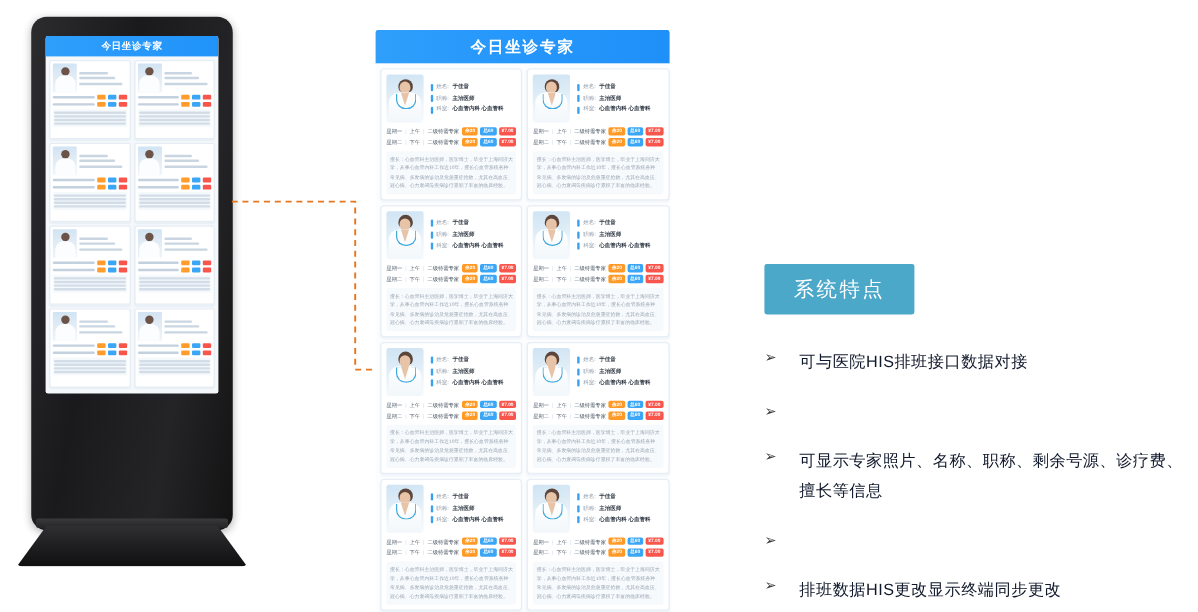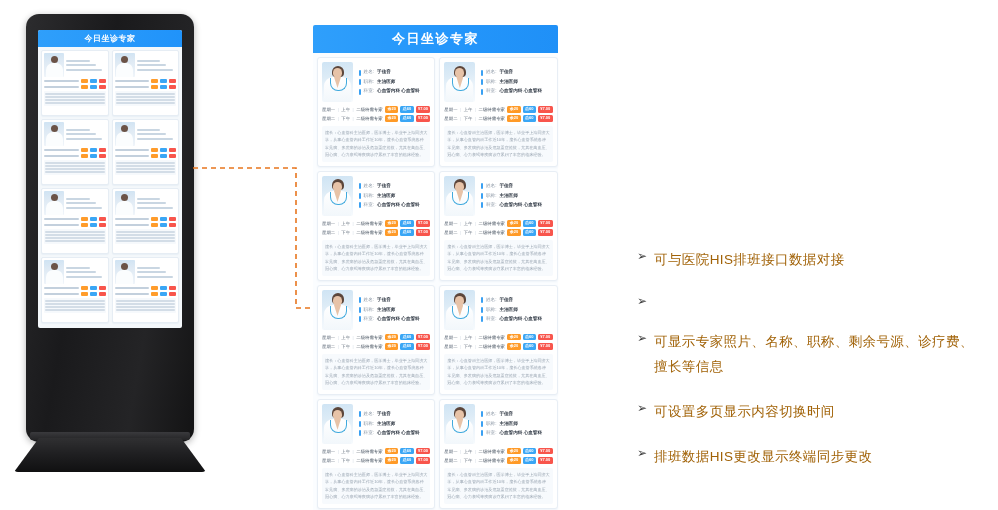--- a/index.html
+++ b/index.html
@@ -112,21 +112,21 @@
   
   #features{position:absolute;left:637px;top:220px;width:350px;}
   .feat-head{
     width:125px;height:42px;background:#4ba8c9;border-radius:2px;
     display:flex;align-items:center;justify-content:center;
   }
   .feat-head span{color:#fff;font-size:17px;letter-spacing:2px;}
   .feat-list{margin-top:28px;display:flex;flex-direction:column;gap:20px;}
   .feat-item{display:flex;gap:7px;align-items:flex-start;}
   .arrow{color:#3d3d3d;font-size:12px;line-height:1.45;flex:none;}
-  .feat-txt{color:#a16207;font-size:13.5px;line-height:1.85;letter-spacing:.4px;}
+  .feat-txt{color:#0f172a;font-size:13.5px;line-height:1.85;letter-spacing:.4px;margin-left:12px;}
 </style>
 </head>
 <body>
 
 <div id="kiosk">
   <div class="kiosk-body">
     <div class="kiosk-screen">
       <div class="mini-head">
         <span>今日坐诊专家</span>
       </div>
@@ -828,34 +828,36 @@
      </div>
           </div>
      <div class="desc">擅长：心血管科主治医师，医学博士，毕业于上海同济大学，从事心血管内科工作近10年，擅长心血管系统各种常见病、多发病的诊治及危急重症抢救，尤其在高血压、冠心病、心力衰竭等疾病诊疗累积了丰富的临床经验。</div>
         </div>
       </div>
   </div>
 
 </div>
 
 <div id="features">
+  <div class="feat-head">
+    <span>系统特点</span>
+  </div>
   <div class="feat-list" id="feat-list">
       <div class="feat-item">
         <span class="arrow">➢</span>
      <span class="feat-txt">可与医院HIS排班接口数据对接</span>
       </div>
       <div class="feat-item">
         <span class="arrow">➢</span>
       </div>
       <div class="feat-item">
         <span class="arrow">➢</span>
      <span class="feat-txt">可显示专家照片、名称、职称、剩余号源、诊疗费、擅长等信息</span>
       </div>
       <div class="feat-item">
         <span class="arrow">➢</span>
-     <span class="feat-txt">可设置多页显示内容切换时间</span>
       </div>
       <div class="feat-item">
         <span class="arrow">➢</span>
      <span class="feat-txt">排班数据HIS更改显示终端同步更改</span>
       </div>
     </div>
 </div>
 
 </body></html>

